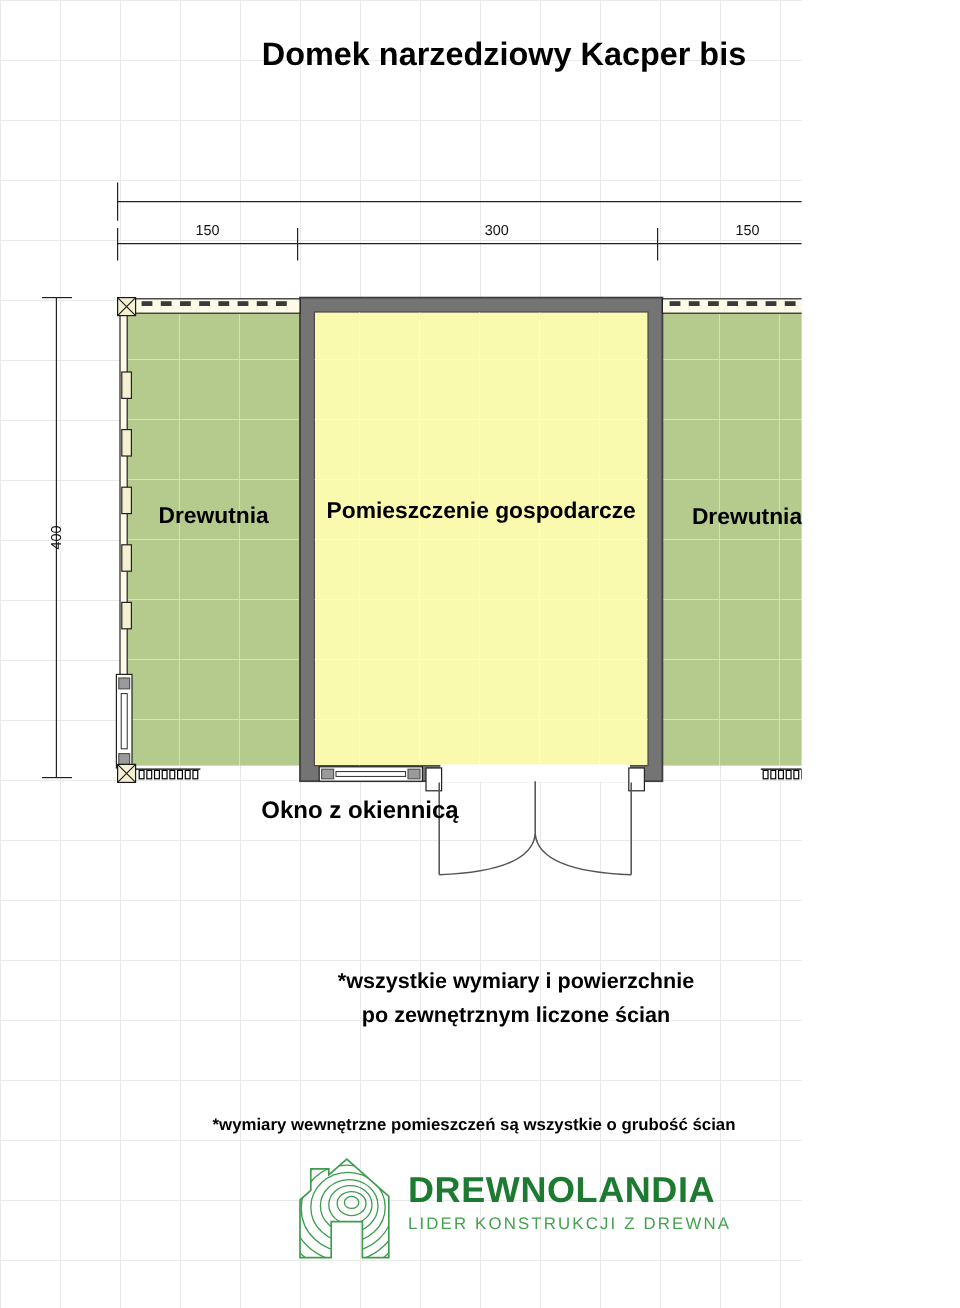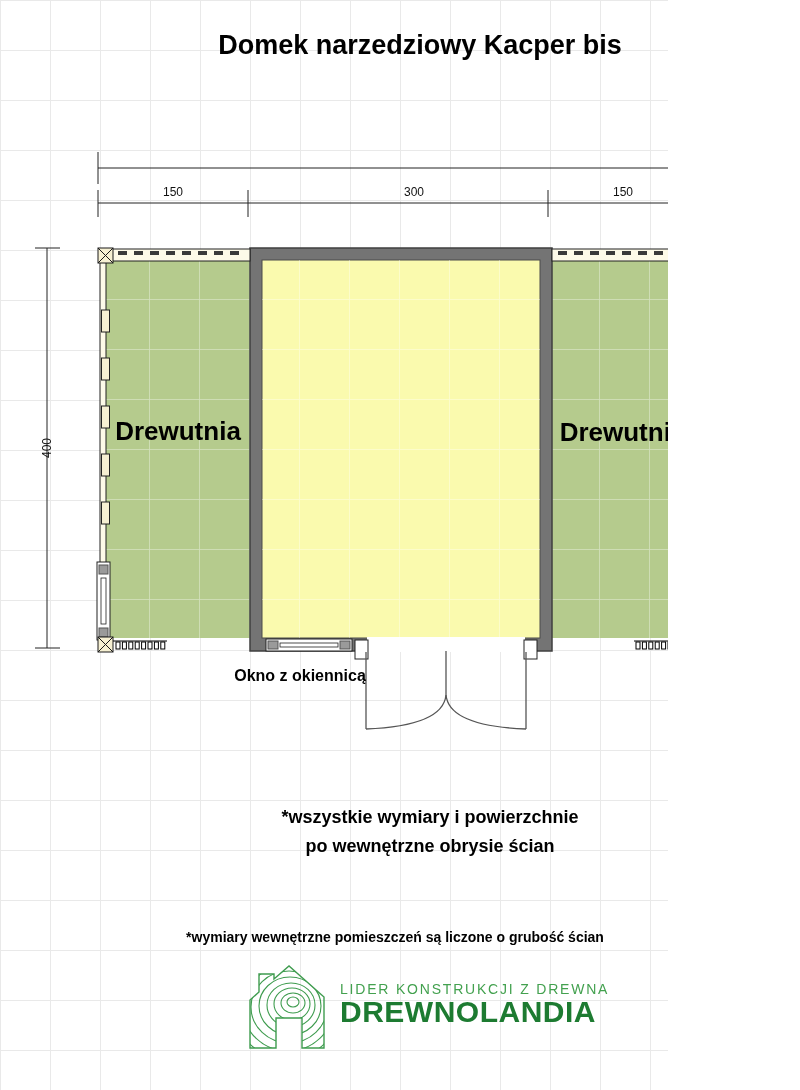--- a/index.html
+++ b/index.html
@@ -10,22 +10,22 @@
     background-image:
       linear-gradient(to right,#e9e9e9 1px,transparent 1px),
       linear-gradient(to bottom,#e9e9e9 1px,transparent 1px);
     background-size:50px 50px;
   }
   .abs{position:absolute;}
   .ctr{text-align:center;}
   #title-block{left:40px;top:28px;width:760px;font-weight:bold;font-size:27px;line-height:34px;}
   .dim-label{font-size:12px;line-height:12px;color:#111;}
   #dim-400{left:-113px;top:442px;width:320px;transform:rotate(-90deg);}
-  .room-label{font-weight:bold;font-size:26px;line-height:22px;}
-  .anno-label{font-weight:bold;font-size:16px;line-height:18px;}
+  .room-label{font-weight:bold;font-size:19px;line-height:22px;}
+  .anno-label{font-weight:bold;font-size:20px;line-height:18px;}
   #plan-svg{left:0;top:0;}
   #notes-block{left:60px;top:803px;width:740px;font-weight:bold;font-size:18px;line-height:29px;}
   #note-small{left:0;top:929px;width:790px;font-weight:bold;font-size:14px;}
   #logo-icon{left:243px;top:960px;}
   #logo-text{left:340px;top:978px;width:420px;}
   #brand-name{font-weight:bold;font-size:30px;line-height:30px;letter-spacing:0.5px;}
   #brand-tagline{font-size:14px;line-height:16px;letter-spacing:1.8px;margin-top:3px;}
 </style>
 </head>
 <body>
@@ -188,29 +188,30 @@
   <div id="title-block" class="abs ctr">
     <div>Domek narzedziowy Kacper bis</div>
   </div>
 
   <div class="abs ctr dim-label" style="left:98px;top:186px;width:150px;">150</div>
   <div class="abs ctr dim-label" style="left:248px;top:186px;width:300px;margin-left:16px;">300</div>
   <div class="abs ctr dim-label" style="left:548px;top:186px;width:150px;">150</div>
   <div id="dim-400" class="abs ctr dim-label">400</div>
 
   <div class="abs ctr room-label" style="left:106px;top:420px;width:144px;">Drewutnia</div>
+  <div class="abs ctr room-label" style="left:258px;top:416px;width:286px;">Pomieszczenie gospodarcze</div>
   <div class="abs ctr room-label" style="left:552px;top:421px;width:141px;">Drewutnia</div>
 
   <div class="abs ctr anno-label" style="left:190px;top:667px;width:220px;">Okno z okiennicą</div>
 
   <div id="notes-block" class="abs ctr">
     <div>*wszystkie wymiary i powierzchnie</div>
-    <div>po wewnętrzne obrysie ścian</div>
+    <div>po zewnętrznym liczone ścian</div>
   </div>
-  <div id="note-small" class="abs ctr">*wymiary wewnętrzne pomieszczeń są liczone o grubość ścian</div>
+  <div id="note-small" class="abs ctr">*wymiary wewnętrzne pomieszczeń są wszystkie o grubość ścian</div>
 
   <svg id="logo-icon" class="abs" width="86" height="90" viewBox="0 0 86 90">
     <defs>
       <clipPath id="houseclip">
         <path d="M7,88 L7,40 L16,32 L16,14 L31,14 L31,19 L46,6 L81,37 L81,88 L59,88 L59,58 L33,58 L33,88 Z"></path>
       </clipPath>
     </defs>
     <g stroke="#3f9c4f" stroke-width="1.4" fill="none">
       <path d="M7,88 L7,40 L16,32 L16,14 L31,14 L31,19 L46,6 L81,37 L81,88 L59,88 L59,58 L33,58 L33,88 Z"></path>
       <g clip-path="url(#houseclip)" stroke-width="1.1">
@@ -220,17 +221,17 @@
         <ellipse cx="48" cy="45" rx="24" ry="22"></ellipse>
         <ellipse cx="47" cy="46" rx="31" ry="29"></ellipse>
         <ellipse cx="46" cy="47" rx="38" ry="36"></ellipse>
         <ellipse cx="45" cy="48" rx="45" ry="43"></ellipse>
         <ellipse cx="44" cy="49" rx="52" ry="50"></ellipse>
         <ellipse cx="43" cy="50" rx="59" ry="57"></ellipse>
       </g>
     </g>
   </svg>
   <div id="logo-text" class="abs">
+    <div id="brand-name" style="color: rgb(29, 123, 49);">DREWNOLANDIA</div>
     <div id="brand-tagline" style="color: rgb(67, 161, 79);">LIDER KONSTRUKCJI Z DREWNA</div>
-    <div id="brand-name" style="color: rgb(29, 123, 49);">DREWNOLANDIA</div>
   </div>
 
 </div>
 
 </body></html>

